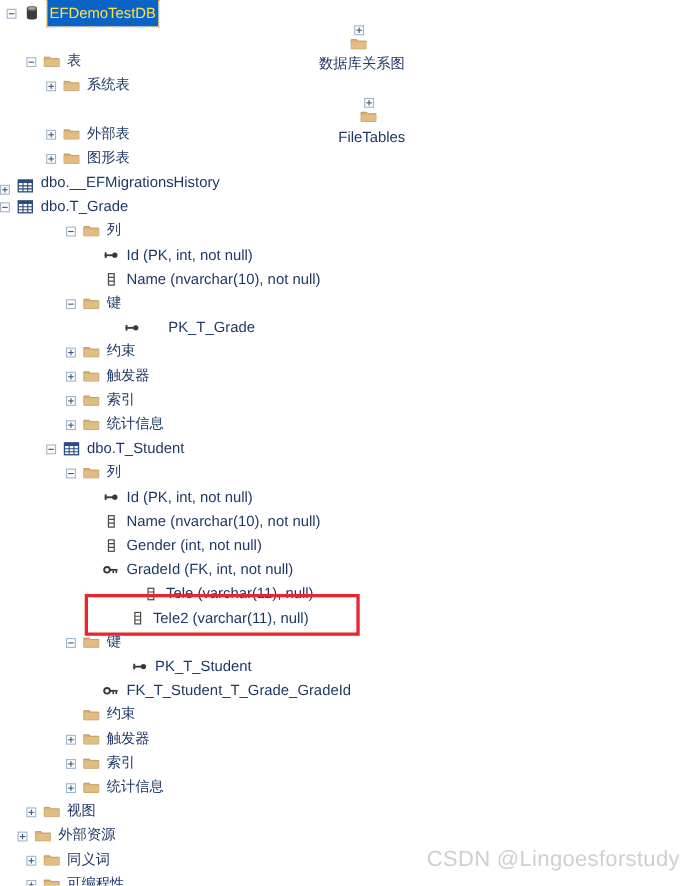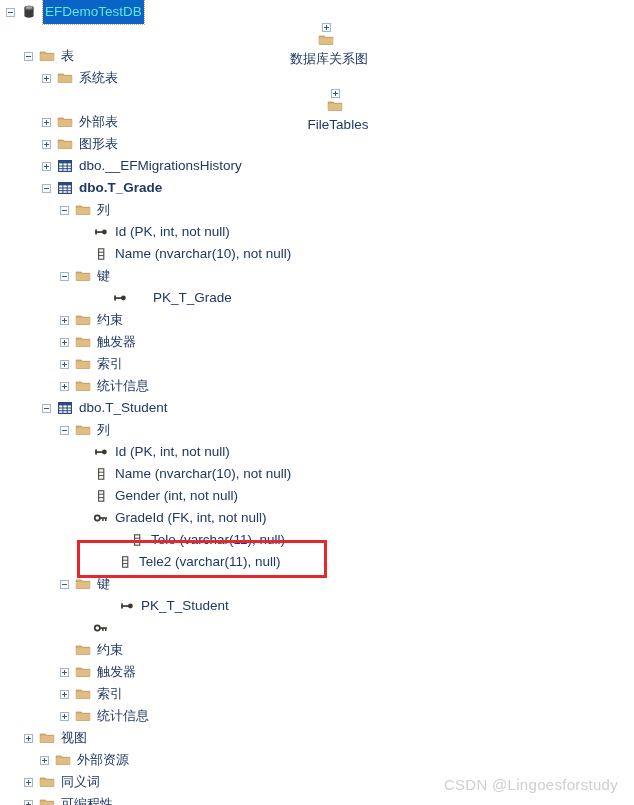--- a/index.html
+++ b/index.html
@@ -55,39 +55,39 @@
   .label{
     font-size:13.5px;
     color:#1f3864;
     line-height:22px;
     letter-spacing:0px;
   }
   .label.cjk{font-family:"DejaVu Sans","Liberation Sans",sans-serif;font-size:13px;}
 
   .row.selected .label{
     background:#0a64c8;
-    color:#5eead4;
+    color:#fde047;
     padding:1px 2px;
     outline:1px dotted #e3a23a;
     outline-offset:0px;
   }
 
   
   #redbox{
     position:absolute;
     left:77px;top:540px;
     width:250px;height:38px;
     border:3px solid #e8262d;
     box-sizing:border-box;
     pointer-events:none;
   }
   #watermark{
     position:absolute;
     right:16px;bottom:12px;
-    font-size:15px;
+    font-size:20px;
     color:#cfcfcf;
     font-family:"Liberation Sans",sans-serif;
     letter-spacing:0.3px;
   }
 </style>
 </head>
 <body>
 
 <div id="tree">
     <div class="row selected" style="padding-left: 6px;">
@@ -141,33 +141,33 @@
       <span class="label cjk">外部表</span>
     </div>
     <div class="row" style="padding-left: 42px;">
       <span class="exp plus"></span>
       <svg class="icon" width="16" height="16" viewBox="0 0 16 16">
         <path d="M1.2 4.0 L6.3 4.0 L7.4 5.3 L14.8 5.3 L14.8 12.4 L1.2 12.4 Z" fill="#d9b172" stroke="#b38c4e" stroke-width="0.7"></path>
         <path d="M1.2 6.0 L14.8 6.0 L14.8 12.4 L1.2 12.4 Z" fill="#e3c089" opacity="0.75"></path>
       </svg>
       <span class="label cjk">图形表</span>
     </div>
-    <div class="row" style="padding-left: 42px;">
+    <div class="row" style=" align-items: flex-end;">
       <span class="exp plus"></span>
       <svg class="icon" width="16" height="16" viewBox="0 0 16 16">
         <rect x="1.6" y="2.6" width="12.8" height="10.8" fill="#ffffff" stroke="#2b4a7e" stroke-width="1.2"></rect>
         <rect x="1.6" y="2.6" width="12.8" height="2.8" fill="#2b4a7e"></rect>
         <line x1="1.6" y1="8" x2="14.4" y2="8" stroke="#2b4a7e" stroke-width="1"></line>
         <line x1="1.6" y1="10.7" x2="14.4" y2="10.7" stroke="#2b4a7e" stroke-width="1"></line>
         <line x1="5.9" y1="2.6" x2="5.9" y2="13.4" stroke="#2b4a7e" stroke-width="1"></line>
         <line x1="10.2" y1="2.6" x2="10.2" y2="13.4" stroke="#2b4a7e" stroke-width="1"></line>
       </svg>
       <span class="label">dbo.__EFMigrationsHistory</span>
     </div>
-    <div class="row" style="padding-left: 42px; font-weight: bold;">
+    <div class="row" style="">
       <span class="exp minus"></span>
       <svg class="icon" width="16" height="16" viewBox="0 0 16 16">
         <rect x="1.6" y="2.6" width="12.8" height="10.8" fill="#ffffff" stroke="#2b4a7e" stroke-width="1.2"></rect>
         <rect x="1.6" y="2.6" width="12.8" height="2.8" fill="#2b4a7e"></rect>
         <line x1="1.6" y1="8" x2="14.4" y2="8" stroke="#2b4a7e" stroke-width="1"></line>
         <line x1="1.6" y1="10.7" x2="14.4" y2="10.7" stroke="#2b4a7e" stroke-width="1"></line>
         <line x1="5.9" y1="2.6" x2="5.9" y2="13.4" stroke="#2b4a7e" stroke-width="1"></line>
         <line x1="10.2" y1="2.6" x2="10.2" y2="13.4" stroke="#2b4a7e" stroke-width="1"></line>
       </svg>
       <span class="label">dbo.T_Grade</span>
@@ -340,20 +340,21 @@
       <span class="label">PK_T_Student</span>
     </div>
     <div class="row" style="padding-left: 78px;">
       <span class="exp none"></span>
       <svg class="icon" width="16" height="16" viewBox="0 0 16 16">
         <circle cx="4.3" cy="8" r="2.6" fill="none" stroke="#3a3a32" stroke-width="1.7"></circle>
         <rect x="6.4" y="7.2" width="7.5" height="1.7" fill="#3a3a32"></rect>
         <rect x="9.2" y="9" width="1.5" height="2" fill="#3a3a32"></rect>
         <rect x="12" y="9" width="1.5" height="2" fill="#3a3a32"></rect>
       </svg>
+      <span class="label">FK_T_Student_T_Grade_GradeId</span>
     </div>
     <div class="row" style="padding-left: 60px;">
       <span class="exp none"></span>
       <svg class="icon" width="16" height="16" viewBox="0 0 16 16">
         <path d="M1.2 4.0 L6.3 4.0 L7.4 5.3 L14.8 5.3 L14.8 12.4 L1.2 12.4 Z" fill="#d9b172" stroke="#b38c4e" stroke-width="0.7"></path>
         <path d="M1.2 6.0 L14.8 6.0 L14.8 12.4 L1.2 12.4 Z" fill="#e3c089" opacity="0.75"></path>
       </svg>
       <span class="label cjk">约束</span>
     </div>
     <div class="row" style="padding-left: 60px;">
@@ -381,21 +382,21 @@
       <span class="label cjk">统计信息</span>
     </div>
     <div class="row" style="padding-left: 24px;">
       <span class="exp plus"></span>
       <svg class="icon" width="16" height="16" viewBox="0 0 16 16">
         <path d="M1.2 4.0 L6.3 4.0 L7.4 5.3 L14.8 5.3 L14.8 12.4 L1.2 12.4 Z" fill="#d9b172" stroke="#b38c4e" stroke-width="0.7"></path>
         <path d="M1.2 6.0 L14.8 6.0 L14.8 12.4 L1.2 12.4 Z" fill="#e3c089" opacity="0.75"></path>
       </svg>
       <span class="label cjk">视图</span>
     </div>
-    <div class="row" style="padding-left: 40px;">
+    <div class="row" style="padding-left: 16px;">
       <span class="exp plus"></span>
       <svg class="icon" width="16" height="16" viewBox="0 0 16 16">
         <path d="M1.2 4.0 L6.3 4.0 L7.4 5.3 L14.8 5.3 L14.8 12.4 L1.2 12.4 Z" fill="#d9b172" stroke="#b38c4e" stroke-width="0.7"></path>
         <path d="M1.2 6.0 L14.8 6.0 L14.8 12.4 L1.2 12.4 Z" fill="#e3c089" opacity="0.75"></path>
       </svg>
       <span class="label cjk">外部资源</span>
     </div>
     <div class="row" style="padding-left: 24px;">
       <span class="exp plus"></span>
       <svg class="icon" width="16" height="16" viewBox="0 0 16 16">

